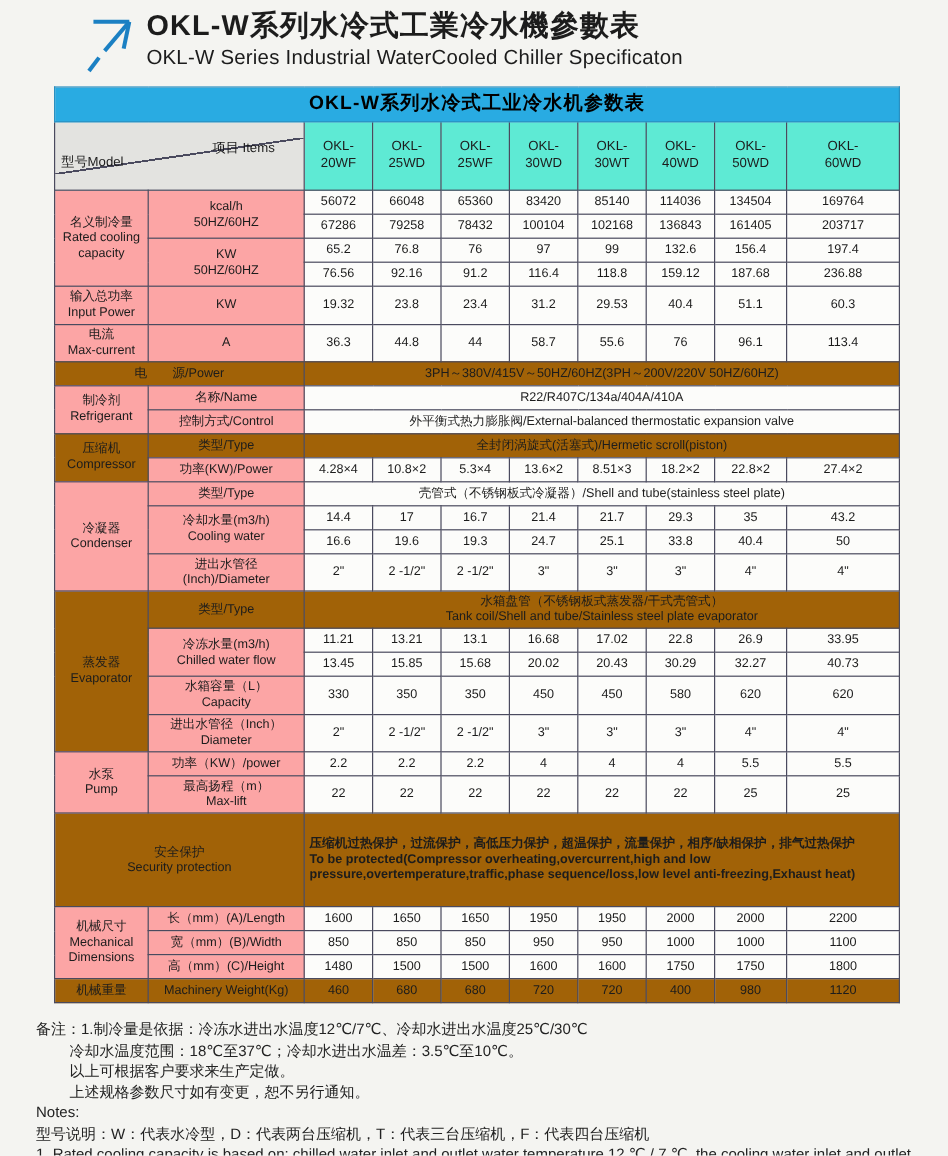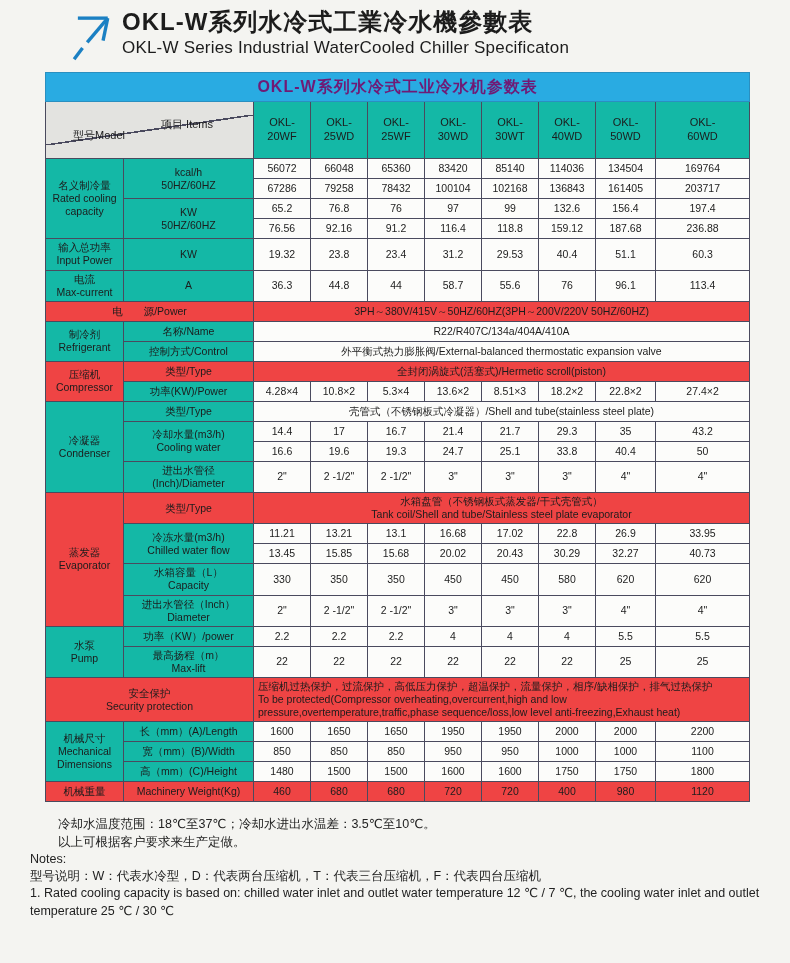--- a/index.html
+++ b/index.html
@@ -16,37 +16,37 @@
   .titles{padding-top:2px;}
   .title-zh{font-size:24px;font-weight:bold;letter-spacing:1px;line-height:1.15;}
   .title-en{font-size:17px;font-weight:500;margin-top:2px;letter-spacing:0.2px;}
   
   .table-wrap{margin:10px 0 0 45px;}
   table{border-collapse:collapse;table-layout:fixed;width:704px;
         font-size:10.5px;line-height:1.25;}
   td{border:1px solid #4a4a5e;padding:2px 2px;text-align:center;
      vertical-align:middle;white-space:pre-line;background:#fcfcfa;
      word-wrap:break-word;}
-  td.caption{background:#29abe2;color:#701a75;font-size:16px;font-weight:bold;
+  td.caption{background:#29abe2;color:#000000;font-size:16px;font-weight:bold;
              letter-spacing:1px;height:24px;border:1px solid #2a8fc0;}
-  td.model{background:#14b8a6;font-size:11px;height:28px;}
-  td.group,td.item{background:#14b8a6;font-size:10.5px;}
+  td.model{background:#5eead4;font-size:11px;height:28px;}
+  td.group,td.item{background:#fca5a5;font-size:10.5px;}
   td.corner{background:#e3e3e0;padding:0;height:30px;}
   .corner-inner{position:relative;height:30px;
     background:linear-gradient(to bottom right,
       transparent calc(50% - 0.8px),
       #4a4a5e calc(50% - 0.8px),
       #4a4a5e calc(50% + 0.8px),
       transparent calc(50% + 0.8px));}
-  .corner-model{position:absolute;left:5px;bottom:2px;font-size:11px;margin-left:22px;}
-  .corner-items{position:absolute;right:40px;top:3px;font-size:11px;}
+  .corner-model{position:absolute;left:5px;bottom:2px;font-size:11px;}
+  .corner-items{position:absolute;right:24px;top:3px;font-size:11px;}
   td.val{height:15px;}
   td.merged{height:15px;}
-  td.merged.left{text-align:left;padding:2px 4px;}
-  tr.shaded td{background:#ef4444;}
+  td.merged.left{text-align:left;padding:19px 4px;font-weight:bold;}
+  tr.shaded td{background:#a16207;}
   
   .notes{margin:14px 0 0 30px;font-size:12.5px;line-height:1.38;color:#222;}
   .notes .line{white-space:pre-wrap;width:730px;}
   .notes .i0{padding-left:0;}
   .notes .i1{padding-left:21px;}
   .notes .i2{padding-left:28px;}
 </style>
 </head>
 <body>
 
@@ -387,18 +387,20 @@
           <td class="val">400</td>
           <td class="val">980</td>
           <td class="val">1120</td>
         </tr>
       </tbody>
   </table>
 </div>
 
 <div class="notes">
 
+<div class="line i0">备注：1.制冷量是依据：冷冻水进出水温度12℃/7℃、冷却水进出水温度25℃/30℃</div>
     <div class="line i2">冷却水温度范围：18℃至37℃；冷却水进出水温差：3.5℃至10℃。</div>
     <div class="line i2">以上可根据客户要求来生产定做。</div>
+    <div class="line i2">上述规格参数尺寸如有变更，恕不另行通知。</div>
     <div class="line i0">Notes:</div>
     <div class="line i0">型号说明：W：代表水冷型，D：代表两台压缩机，T：代表三台压缩机，F：代表四台压缩机</div>
     <div class="line i0">1. Rated cooling capacity is based on: chilled water inlet and outlet water temperature 12 ℃ / 7 ℃, the cooling water inlet and outlet temperature 25 ℃ / 30 ℃</div>
   </div>
 
 </body></html>

